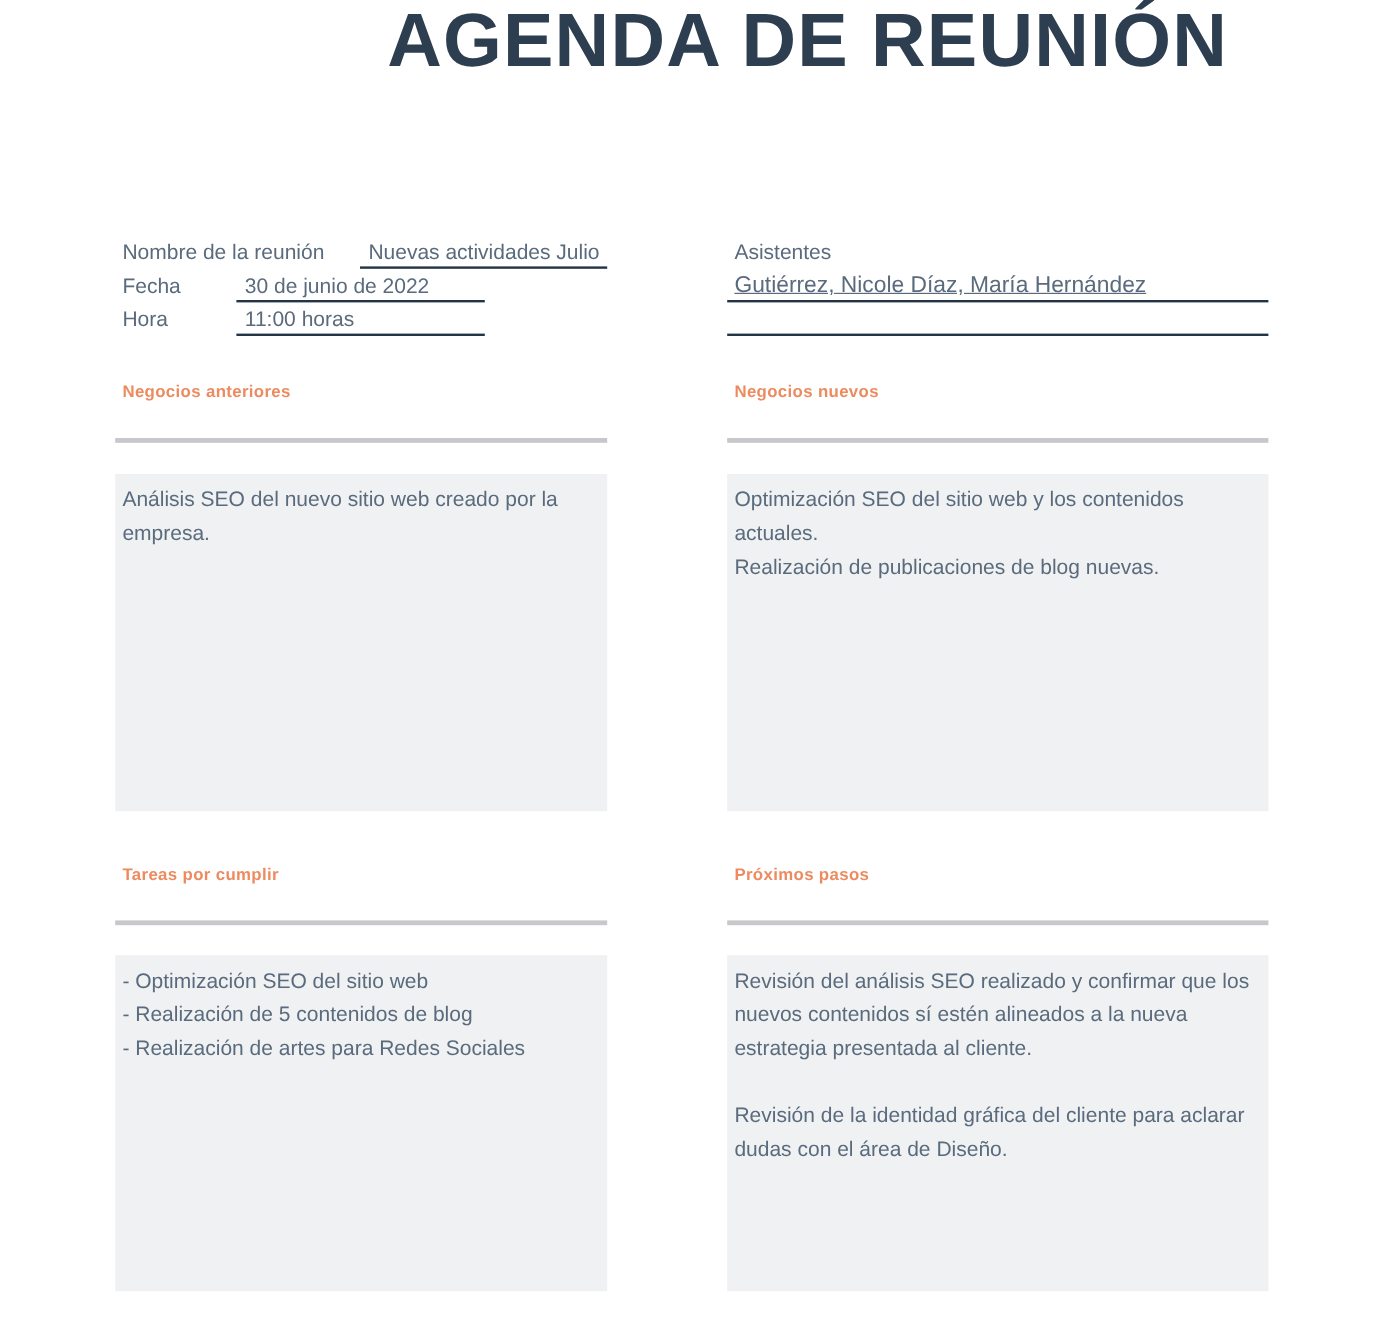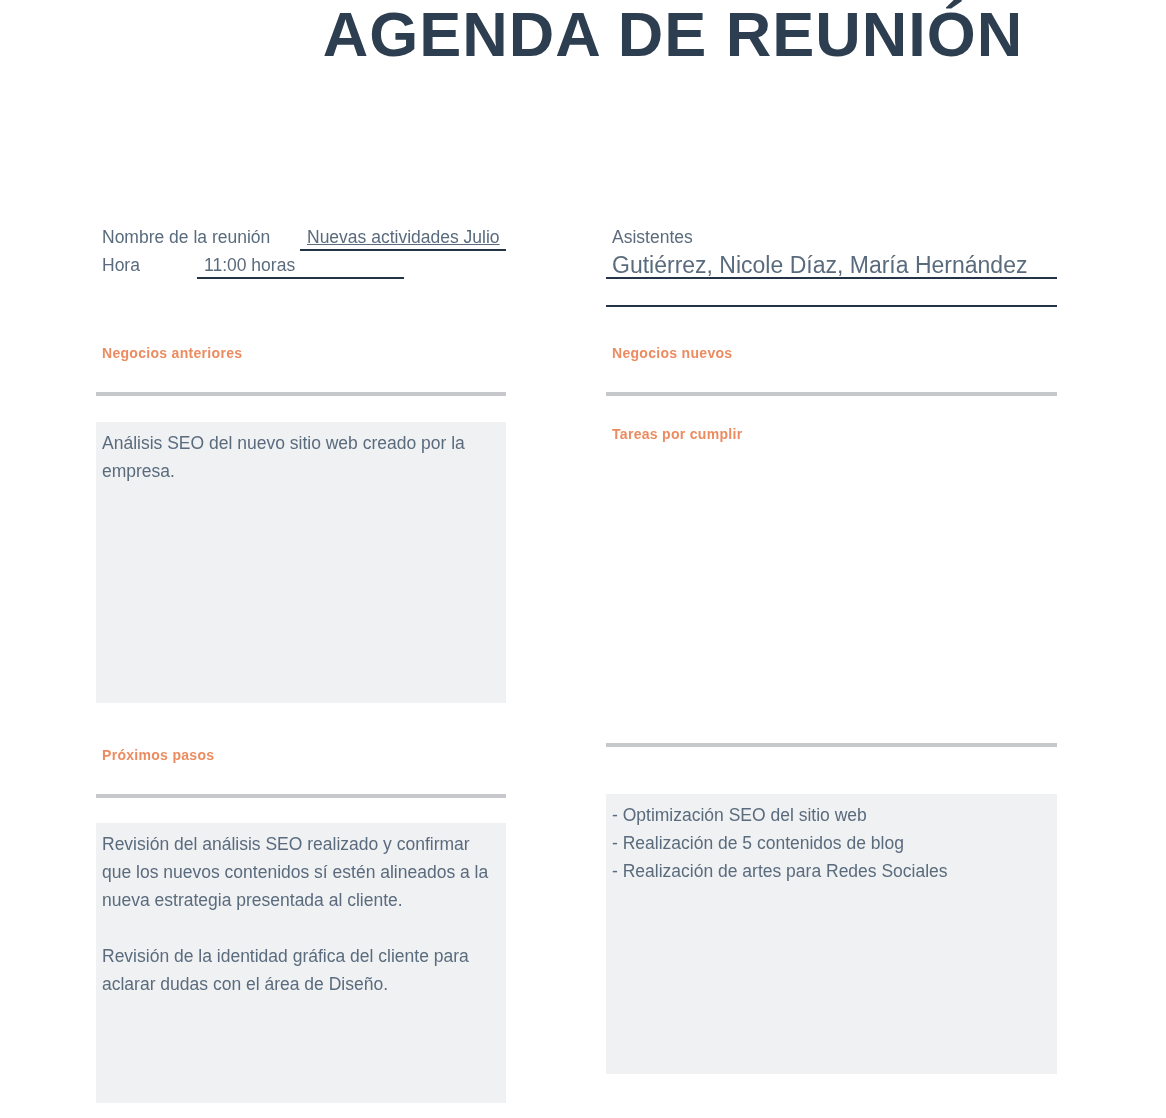--- a/index.html
+++ b/index.html
@@ -30,21 +30,21 @@
     line-height:72px;
     font-weight:900;
     letter-spacing:1px;
     color:var(--navy);
     white-space:nowrap;
     text-align:center;
   }
   .content-grid{
     position:absolute;
     left:96px;
-    top:225px;
+    top:198px;
     display:grid;
     grid-template-columns:410px 451px;
     column-gap:100px;
     grid-template-rows:116px 51px 30px 321px 51px 29px 280px;
     align-items:start;
   }
   
   .form-block{width:100%;}
   .form-row{
     display:flex;
@@ -61,31 +61,32 @@
   .label-w-wide{width:204px;}
   .label-w-narrow{width:101px;}
   .label-w-att{width:106px;}
   .form-value{
     border-bottom:2px solid var(--line);
     height:26px;
     padding-left:7px;
     white-space:nowrap;
     overflow:hidden;
   }
-  .value-flex{flex:1 1 auto;text-decoration:underline;}
+  .value-flex{flex:1 1 auto;}
   .value-fixed{flex:0 0 207px;}
   .full-line{
     width:100%;
     border-bottom:2px solid var(--line);
     height:26px;
     padding-left:6px;
     white-space:nowrap;
     overflow:hidden;
-    font-size:23px;
+    font-size:19px;
     line-height:24px;
+    text-decoration:underline;
   }
   .full-line.spacer{margin-top:2px;}
   
   .section-heading{
     padding-left:6px;
     font-size:14px;
     line-height:24px;
     font-weight:bold;
     color:var(--orange);
     letter-spacing:0.3px;
@@ -115,40 +116,46 @@
   <h1 class="doc-title">AGENDA DE REUNIÓN</h1>
 
   <div class="content-grid">
 
     <div class="form-block">
       <div class="form-row">
         <span class="form-label label-w-wide">Nombre de la reunión</span>
         <span class="form-value value-flex">Nuevas actividades Julio</span>
       </div>
       <div class="form-row">
+        <span class="form-label label-w-narrow">Fecha</span>
+        <span class="form-value value-fixed">30 de junio de 2022</span>
+      </div>
+      <div class="form-row">
         <span class="form-label label-w-narrow">Hora</span>
         <span class="form-value value-fixed">11:00 horas</span>
       </div>
     </div>
 
     <div class="form-block">
       <div class="form-row">
         <span class="form-label label-w-att">Asistentes</span>
       </div>
       <div class="full-line">Gutiérrez, Nicole Díaz, María Hernández</div>
       <div class="full-line spacer"></div>
     </div>
 
     <div class="section-heading">Negocios anteriores</div>
     <div class="section-heading">Negocios nuevos</div>
 
     <div class="divider"></div>
     <div class="divider"></div>
 
     <div class="content-box box-tall">Análisis SEO del nuevo sitio web creado por la empresa.</div>
+    <div class="content-box box-tall">Optimización SEO del sitio web y los contenidos actuales.
+Realización de publicaciones de blog nuevas.</div>
 
     <div class="section-heading">Tareas por cumplir</div>
     <div class="section-heading">Próximos pasos</div>
 
     <div class="divider"></div>
     <div class="divider"></div>
 
     <div class="content-box box-second">- Optimización SEO del sitio web
 - Realización de 5 contenidos de blog
 - Realización de artes para Redes Sociales</div>

